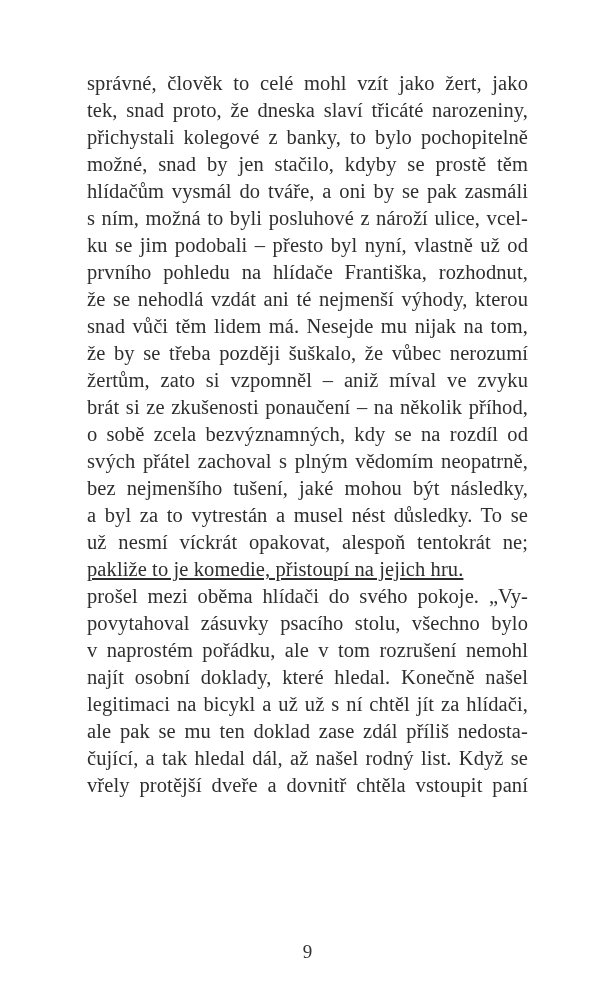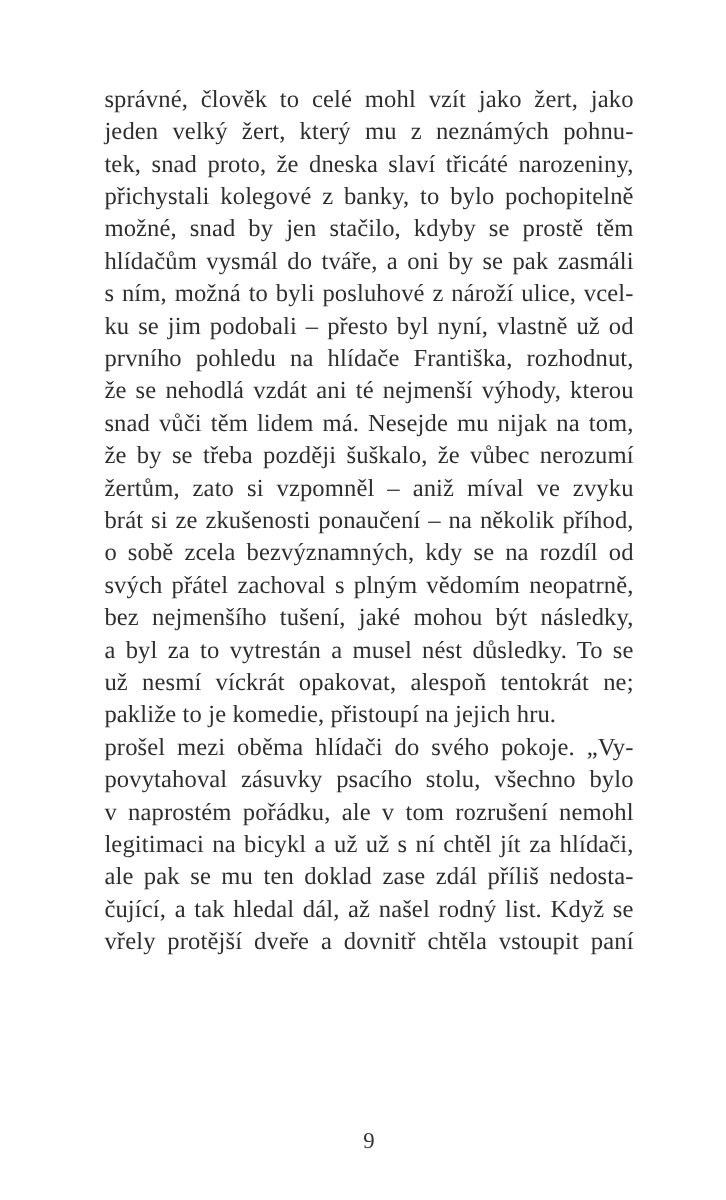--- a/index.html
+++ b/index.html
@@ -30,41 +30,41 @@
     letter-spacing: 0.1px;
   }
   .line {
     text-align: justify;
     text-align-last: justify;
     height: 27px;
     overflow: visible;
   }
   .line.para-end {
     text-align-last: left;
+    text-decoration: underline;
   }
   .line.indent {
     text-indent: 14px;
   }
   .page-number {
     position: absolute;
     left: 87px;
     top: 941px;
     width: 441px;
     text-align: center;
     font-size: 19px;
     color: #333333;
   }
 </style>
 </head>
 <body>
 
 <div class="book-page">
   <div class="text-block" id="text-block">
       <div class="line">správné, člověk to celé mohl vzít jako žert, jako</div>
-      <div class="line">jeden velký žert, který mu z neznámých pohnu-</div>
       <div class="line">tek, snad proto, že dneska slaví třicáté narozeniny,</div>
       <div class="line">přichystali kolegové z banky, to bylo pochopitelně</div>
       <div class="line">možné, snad by jen stačilo, kdyby se prostě těm</div>
       <div class="line">hlídačům vysmál do tváře, a oni by se pak zasmáli</div>
       <div class="line">s ním, možná to byli posluhové z nároží ulice, vcel-</div>
       <div class="line">ku se jim podobali – přesto byl nyní, vlastně už od</div>
       <div class="line">prvního pohledu na hlídače Františka, rozhodnut,</div>
       <div class="line">že se nehodlá vzdát ani té nejmenší výhody, kterou</div>
       <div class="line">snad vůči těm lidem má. Nesejde mu nijak na tom,</div>
       <div class="line">že by se třeba později šuškalo, že vůbec nerozumí</div>
@@ -72,19 +72,20 @@
       <div class="line">brát si ze zkušenosti ponaučení – na několik příhod,</div>
       <div class="line">o sobě zcela bezvýznamných, kdy se na rozdíl od</div>
       <div class="line">svých přátel zachoval s plným vědomím neopatrně,</div>
       <div class="line">bez nejmenšího tušení, jaké mohou být následky,</div>
       <div class="line">a byl za to vytrestán a musel nést důsledky. To se</div>
       <div class="line">už nesmí víckrát opakovat, alespoň tentokrát ne;</div>
       <div class="line para-end">pakliže to je komedie, přistoupí na jejich hru.</div>
       <div class="line">prošel mezi oběma hlídači do svého pokoje. „Vy-</div>
       <div class="line">povytahoval zásuvky psacího stolu, všechno bylo</div>
       <div class="line">v naprostém pořádku, ale v tom rozrušení nemohl</div>
+      <div class="line">najít osobní doklady, které hledal. Konečně našel</div>
       <div class="line">legitimaci na bicykl a už už s ní chtěl jít za hlídači,</div>
       <div class="line">ale pak se mu ten doklad zase zdál příliš nedosta-</div>
       <div class="line">čující, a tak hledal dál, až našel rodný list. Když se</div>
       <div class="line">vřely protější dveře a dovnitř chtěla vstoupit paní</div>
     </div>
   <div class="page-number">9</div>
 </div>
 
 </body></html>

